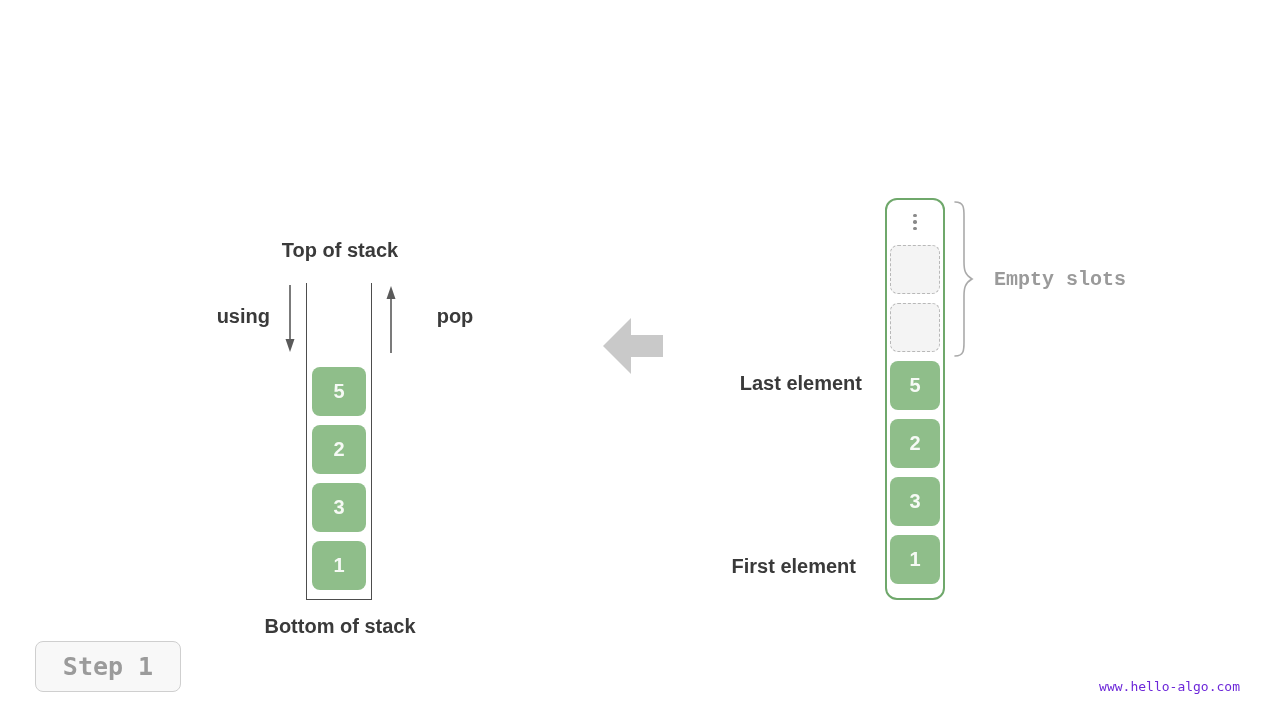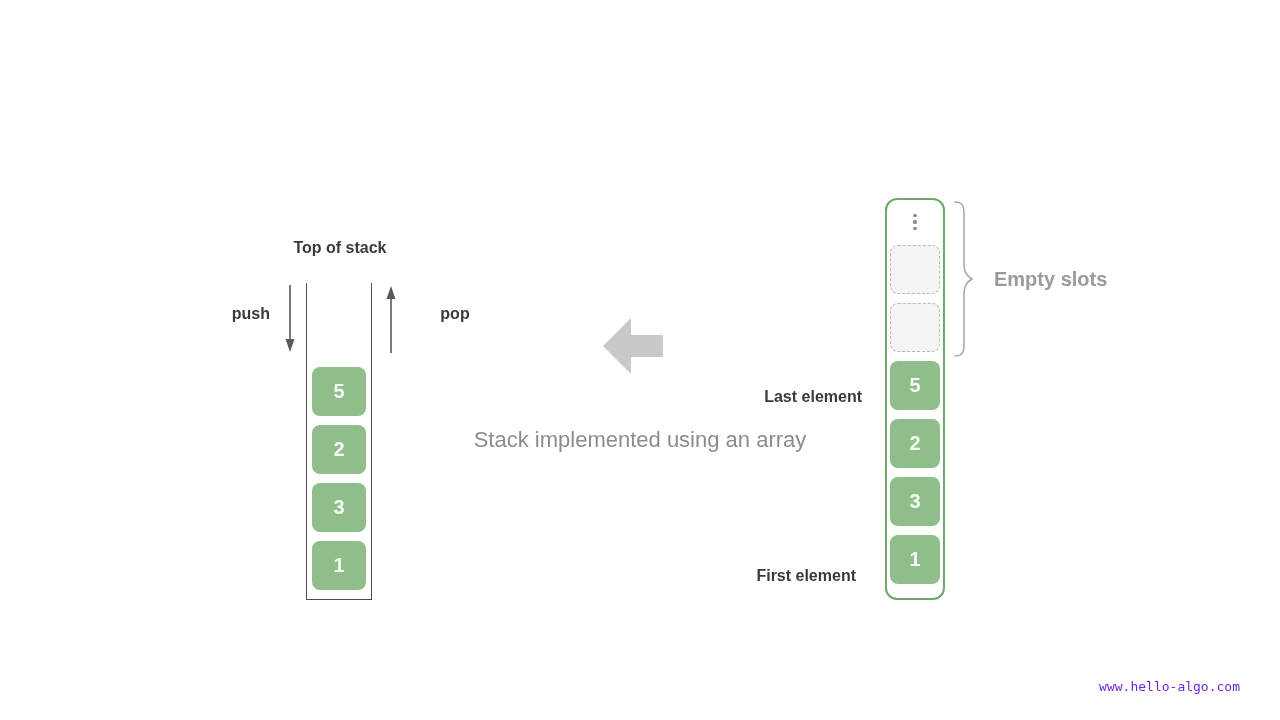--- a/index.html
+++ b/index.html
@@ -8,21 +8,21 @@
   .canvas {
     position: relative;
     width: 1280px;
     height: 720px;
     background: #ffffff;
     overflow: hidden;
   }
   .abs { position: absolute; }
   .label-dark {
     font-weight: bold;
-    font-size: 16px;
+    font-size: 20px;
     color: var(--label_dark, #3a3a3a);
   }
   .label-gray {
     font-weight: bold;
     font-size: 20px;
     color: var(--label_gray, #9a9a9a);
   }
   .caption {
     font-size: 22px;
     color: #8c8c8c;
@@ -111,68 +111,69 @@
   }
   svg { display: block; }
 </style>
 </head>
 <body>
 
 <div class="canvas">
 
   <div class="abs label-dark" style="left:240px; top:239px; width:200px; text-align:center;">Top of stack</div>
 
-  <div class="abs label-dark" style="left:175px; top:305px; width:95px; text-align:right;">push</div>
+  <div class="abs label-dark" style="left:175px; top:305px; width:95px; text-align:right;">using</div>
 
   <svg class="abs" style="left:283px; top:284px;" width="14" height="70" viewBox="0 0 14 70">
     <line x1="7" y1="1" x2="7" y2="56" stroke="#5a5a5a" stroke-width="1.6"></line>
     <path d="M7,68 L2.5,55 L11.5,55 Z" fill="#5a5a5a"></path>
   </svg>
 
   <div class="abs stack-box">
     <div class="block">5</div>
     <div class="block">2</div>
     <div class="block">3</div>
     <div class="block">1</div>
   </div>
 
   <svg class="abs" style="left:384px; top:284px;" width="14" height="70" viewBox="0 0 14 70">
     <line x1="7" y1="69" x2="7" y2="14" stroke="#5a5a5a" stroke-width="1.6"></line>
     <path d="M7,2 L2.5,15 L11.5,15 Z" fill="#5a5a5a"></path>
   </svg>
 
   <div class="abs label-dark" style="left:410px; top:305px; width:90px; text-align:center;">pop</div>
 
+  <div class="abs label-dark" style="left:240px; top:615px; width:200px; text-align:center;">Bottom of stack</div>
 
   <svg class="abs" style="left:603px; top:318px;" width="60" height="56" viewBox="0 0 60 56">
     <polygon points="0,28 28,0 28,17 60,17 60,39 28,39 28,56" fill="var(--arrow_gray, #c9c9c9)"></polygon>
   </svg>
 
-  <div class="abs caption" style="left:420px; top:427px; width:440px;">Stack implemented using an array</div>
 
   <div class="abs array-box">
     <div class="dots">
       <div class="dot"></div>
         <div class="dot"></div>
         <div class="dot"></div>
     </div>
     <div class="empty-slot"></div>
     <div class="empty-slot"></div>
     <div class="block narrow">5</div>
     <div class="block narrow">2</div>
     <div class="block narrow">3</div>
     <div class="block narrow">1</div>
   </div>
 
   <svg class="abs" style="left:951px; top:200px;" width="24" height="158" viewBox="0 0 24 158">
     <path d="M4,2 C13,2 13,8 13,16 L13,62 C13,70 14,75 21,79 C14,83 13,88 13,96 L13,142 C13,150 13,156 4,156" fill="none" stroke="#aaaaaa" stroke-width="1.6" stroke-linecap="round"></path>
   </svg>
 
-  <div class="abs label-gray" style="left:994px; top:268px; width:220px; text-align:left;">Empty slots</div>
+  <div class="abs label-gray" style="left:994px; top:268px; width:220px; text-align:left;font-family:Liberation Mono, monospace;">Empty slots</div>
 
-  <div class="abs label-dark" style="left:660px; top:388px; width:202px; text-align:right;">Last element</div>
+  <div class="abs label-dark" style="left:660px; top:372px; width:202px; text-align:right;">Last element</div>
 
-  <div class="abs label-dark" style="left:660px; top:555px; width:196px; text-align:right;margin-top:12px;">First element</div>
+  <div class="abs label-dark" style="left:660px; top:555px; width:196px; text-align:right;">First element</div>
 
+  <div class="abs step-badge">Step 1</div>
 
   <div class="abs watermark">www.hello-algo.com</div>
 
 </div>
 
 </body></html>

